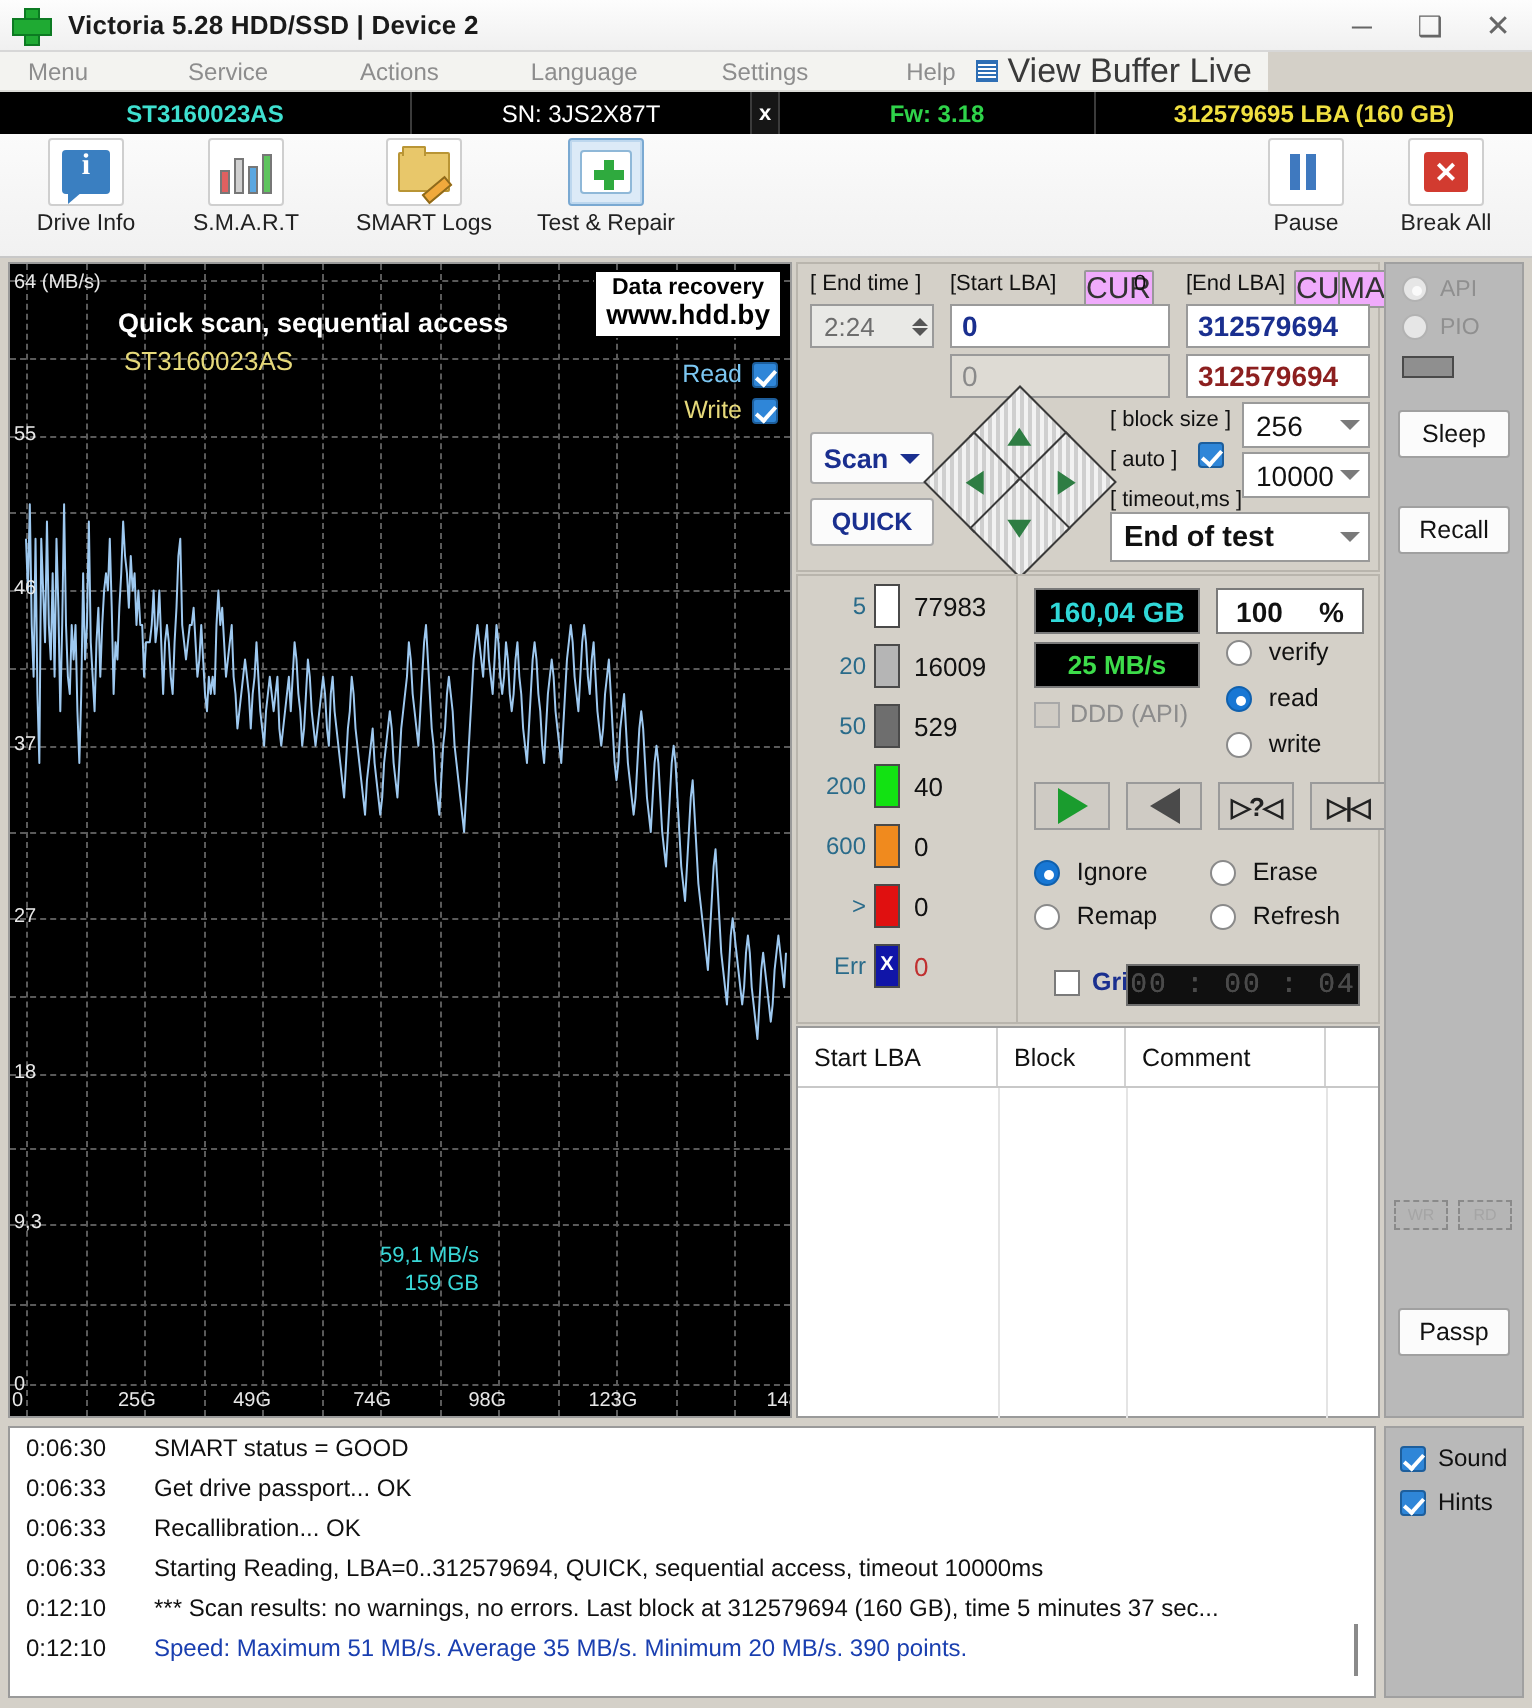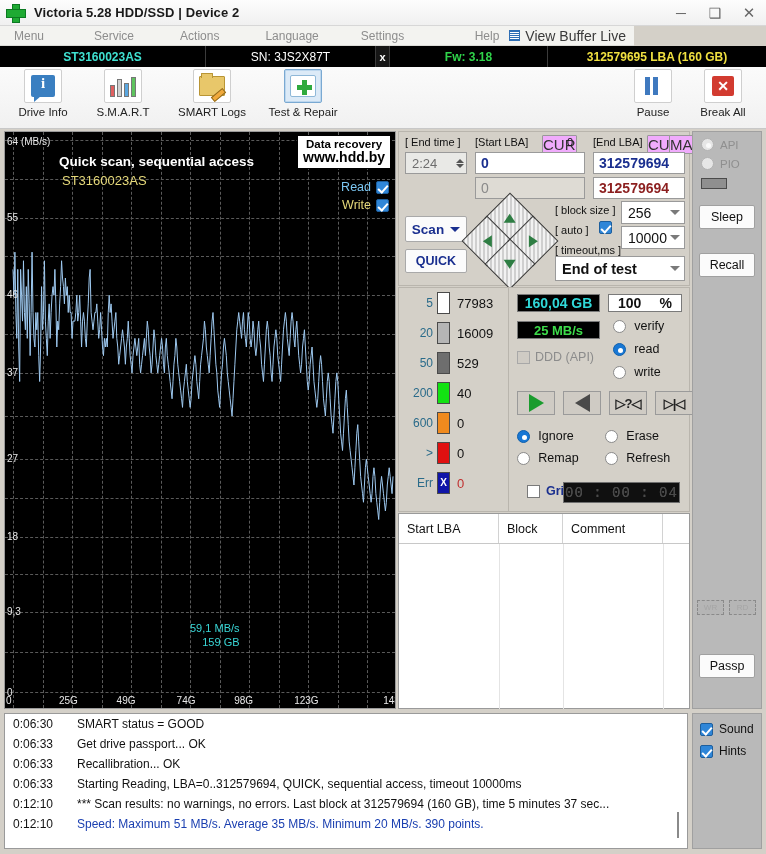--- a/index.html
+++ b/index.html
@@ -35,21 +35,21 @@
 
   
   .menubar{
     position:absolute; left:0; top:26px; width:634px; height:20px;
     background:#f3f3f0; border-bottom:1px solid #dcdcd8;
     display:flex; align-items:center;
   }
   .menu-item{ color:#8d8d8d; font-size:12px; padding:0 10px; }
   .menu-item.m0{ margin-left:4px; }
   .menu-spacer{ flex:1; }
-  .vbl{ display:flex; align-items:center; gap:5px; padding-right:8px; color:#3a3a3a; font-size:14px;}
+  .vbl{ display:flex; align-items:center; gap:5px; padding-right:8px; color:#3a3a3a; font-size:17px;}
   .vbl-ico{ width:11px; height:11px; background:
       repeating-linear-gradient(#2f6fb5 0 1px, #ffffff 1px 2px);
       border:1px solid #2f6fb5; }
 
   
   .drivebar{
     position:absolute; left:0; top:46px; width:766px; height:21px;
     background:#000; display:flex; align-items:center;
     font-size:12px; font-weight:bold;
   }
@@ -166,21 +166,21 @@
   
   .stats{ position:absolute; left:398px; top:287px; width:110px; height:225px; background:#d4d0c8;
           border:1px solid #b9b5ad; border-right:none; }
   .st-row{ display:flex; align-items:center; height:30px; padding-left:4px; }
   .st-num{ width:30px; text-align:right; color:#2a6b8a; font-size:12px; margin-right:4px; }
   .st-sw{ width:13px; height:22px; border:1px solid #4a4a4a; }
   .st-val{ margin-left:7px; font-size:13px; color:#111; }
 
   .ctl{ position:absolute; left:508px; top:287px; width:182px; height:225px; background:#d4d0c8;
         border:1px solid #b9b5ad; }
-  .lcd{ background:#000; border:1px solid #7a7a7a; height:18px; display:flex; align-items:center;
+  .lcd{ background:#000; border:1px solid #7a7a7a; height:23px; display:flex; align-items:center;
         justify-content:center; font-weight:bold; font-size:14px; }
   .lcd.cy{ color:#30d8d8; }
   .lcd.gr{ color:#3ddc4a; font-size:13px; }
   .lcd.wt{ background:#fff; color:#111; }
   .radio{ width:13px;height:13px;border-radius:50%;border:1px solid #8a8a8a;background:#fff;
           display:inline-block; position:relative; vertical-align:middle; }
   .radio.on{ background:#1877d4; border-color:#1060ad; }
   .radio.on:after{ content:""; position:absolute; left:4px;top:4px;width:5px;height:5px;border-radius:50%;background:#fff;}
   .radio-lbl{ font-size:12.5px; color:#111; margin-left:5px; }
   .radio-lbl.dim{ color:#8c8c8c; }

